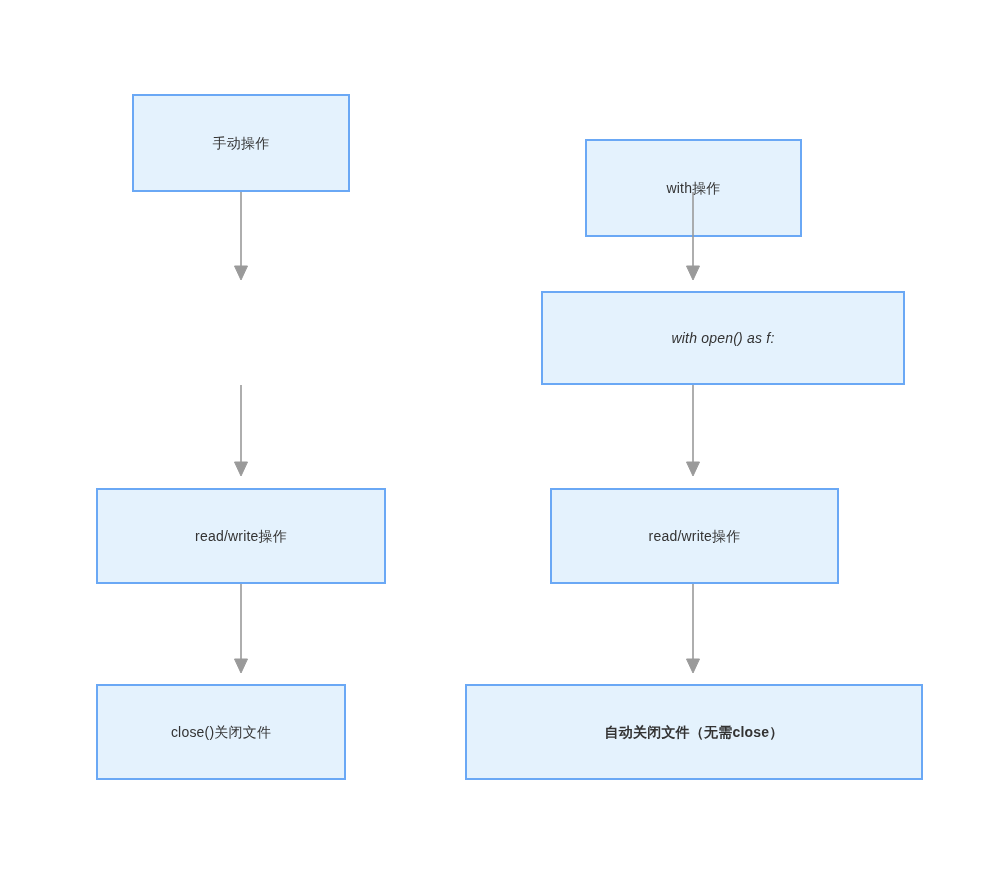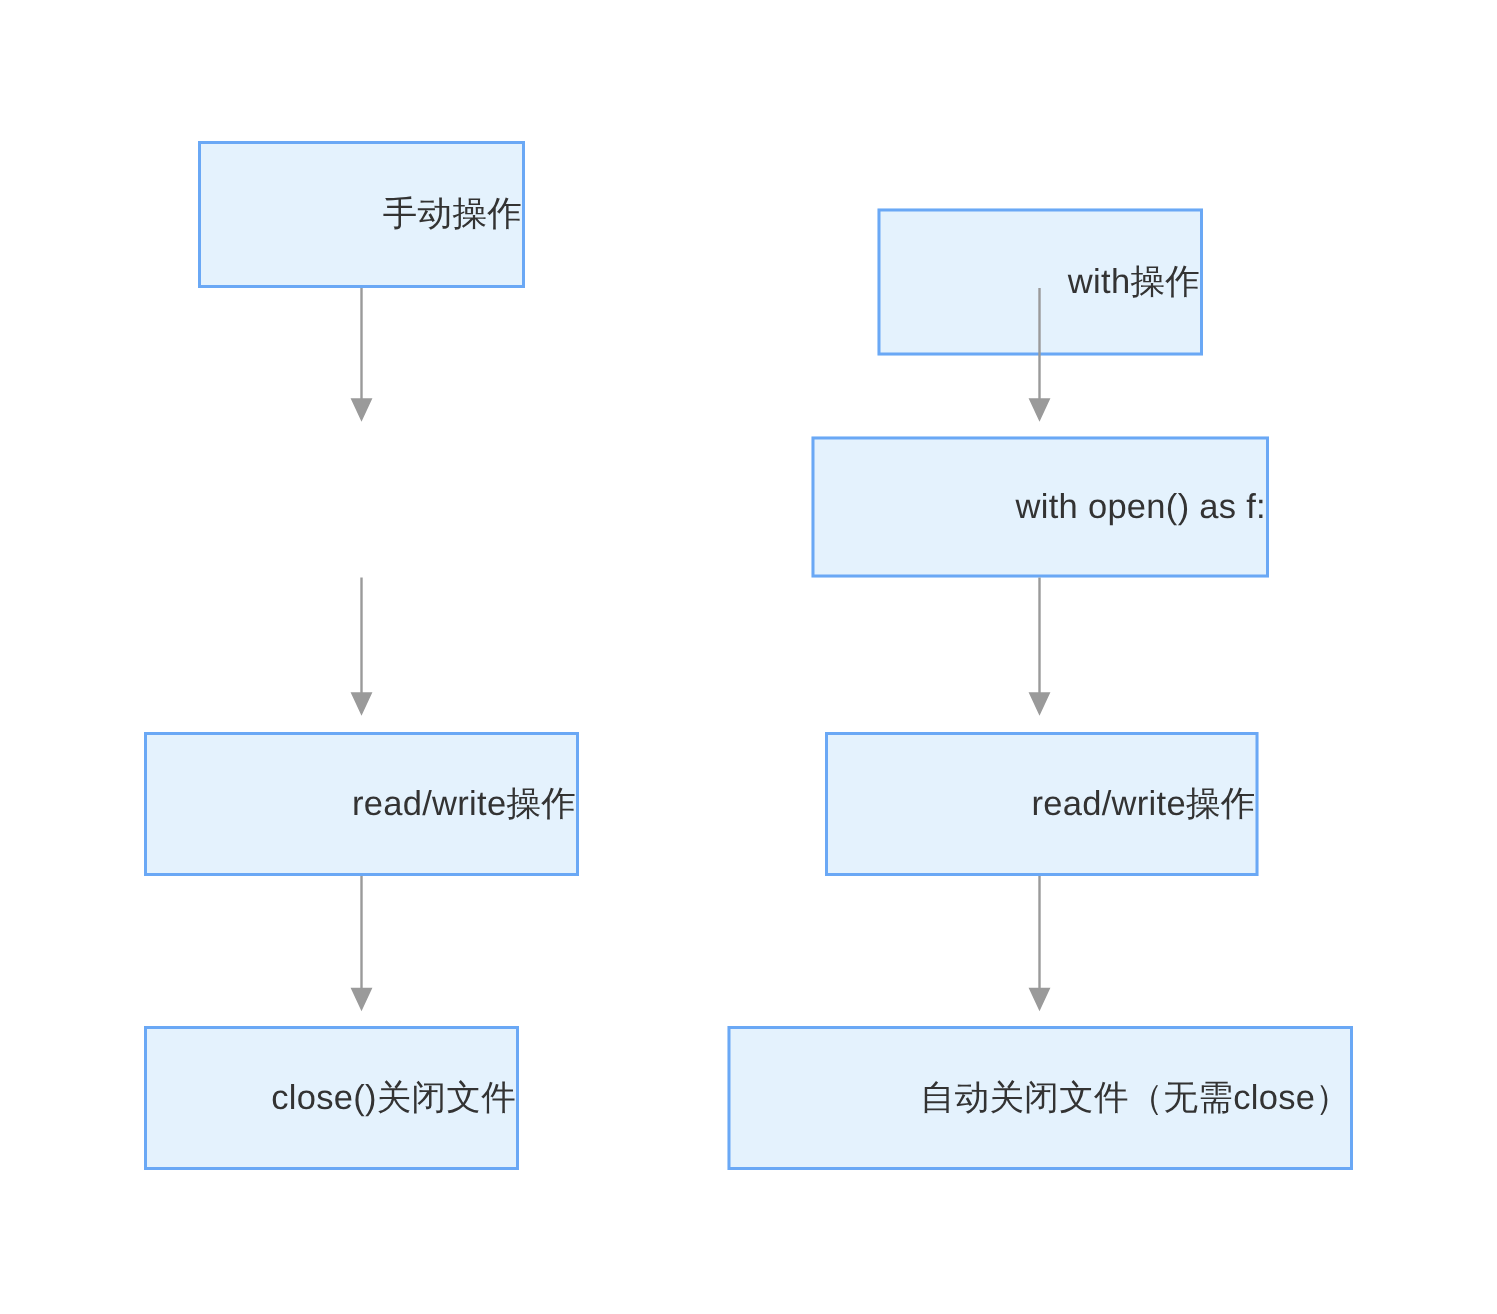--- a/index.html
+++ b/index.html
@@ -23,45 +23,45 @@
     height: 876px;
   }
 
   .node {
     position: absolute;
     box-sizing: border-box;
     background: #e4f2fd;
     border: 2px solid #6aa8f5;
     display: flex;
     align-items: center;
-    justify-content: flex-end;
+    justify-content: center;
     color: #333333;
-    font-size: 23px;
+    font-size: 14px;
     line-height: 1.3;
     letter-spacing: 0.2px;
     white-space: nowrap;
     user-select: none;
   }
 
   .node-label {
     display: block;
     text-align: center;
   }
 
   
   .n-l1 { left: 132px; top: 94px;  width: 218px; height: 98px; }
   .n-l2 { left: 96px;  top: 291px; width: 290px; height: 94px; }
   .n-l3 { left: 96px;  top: 488px; width: 290px; height: 96px; }
   .n-l4 { left: 96px;  top: 684px; width: 250px; height: 96px; }
 
   
   .n-r1 { left: 585px; top: 94px;  width: 217px; height: 98px; margin-top: 45px; }
-  .n-r2 { left: 541px; top: 291px; width: 305px; height: 94px; }
+  .n-r2 { left: 541px; top: 291px; width: 364px; height: 94px; font-style: italic; }
   .n-r3 { left: 550px; top: 488px; width: 289px; height: 96px; }
-  .n-r4 { left: 485px; top: 684px; width: 417px; height: 96px; }
+  .n-r4 { left: 465px; top: 684px; width: 458px; height: 96px; font-weight: bold; }
 
   .edge {
     position: absolute;
     pointer-events: none;
   }
   .edge svg { display: block; overflow: visible; }
 </style>
 </head>
 <body>
 

